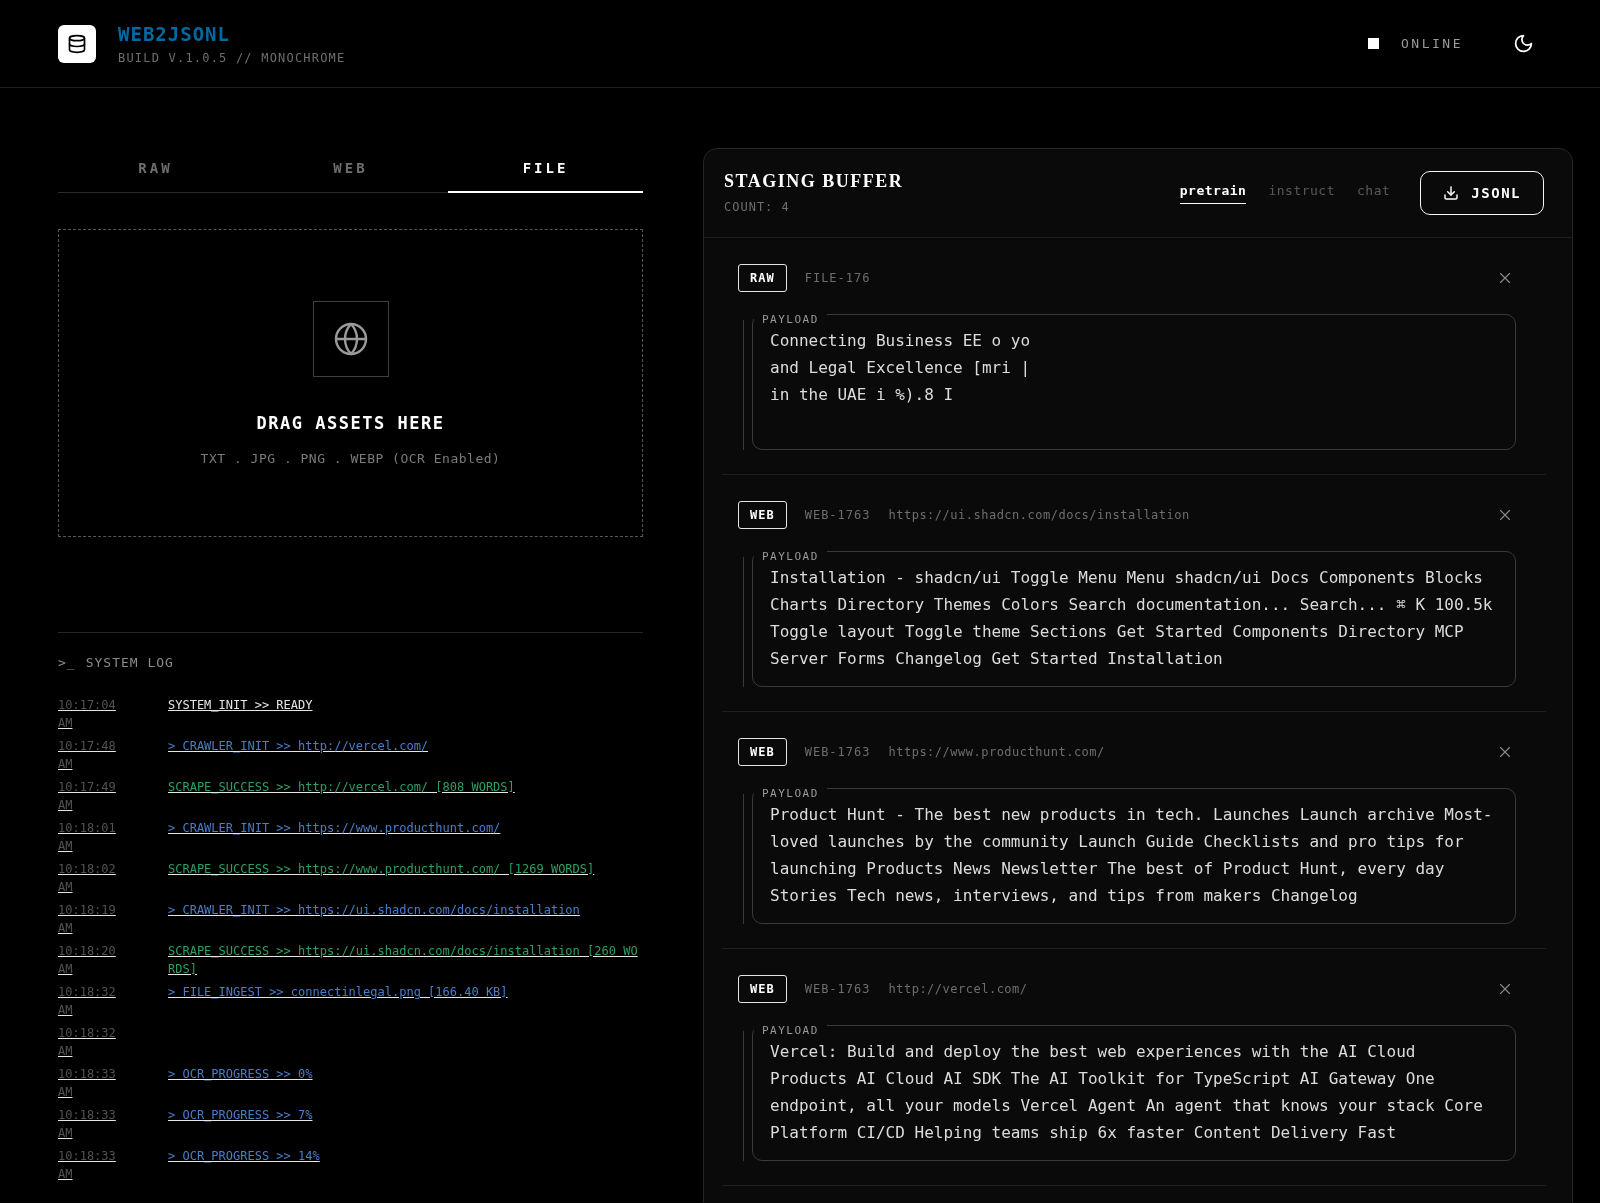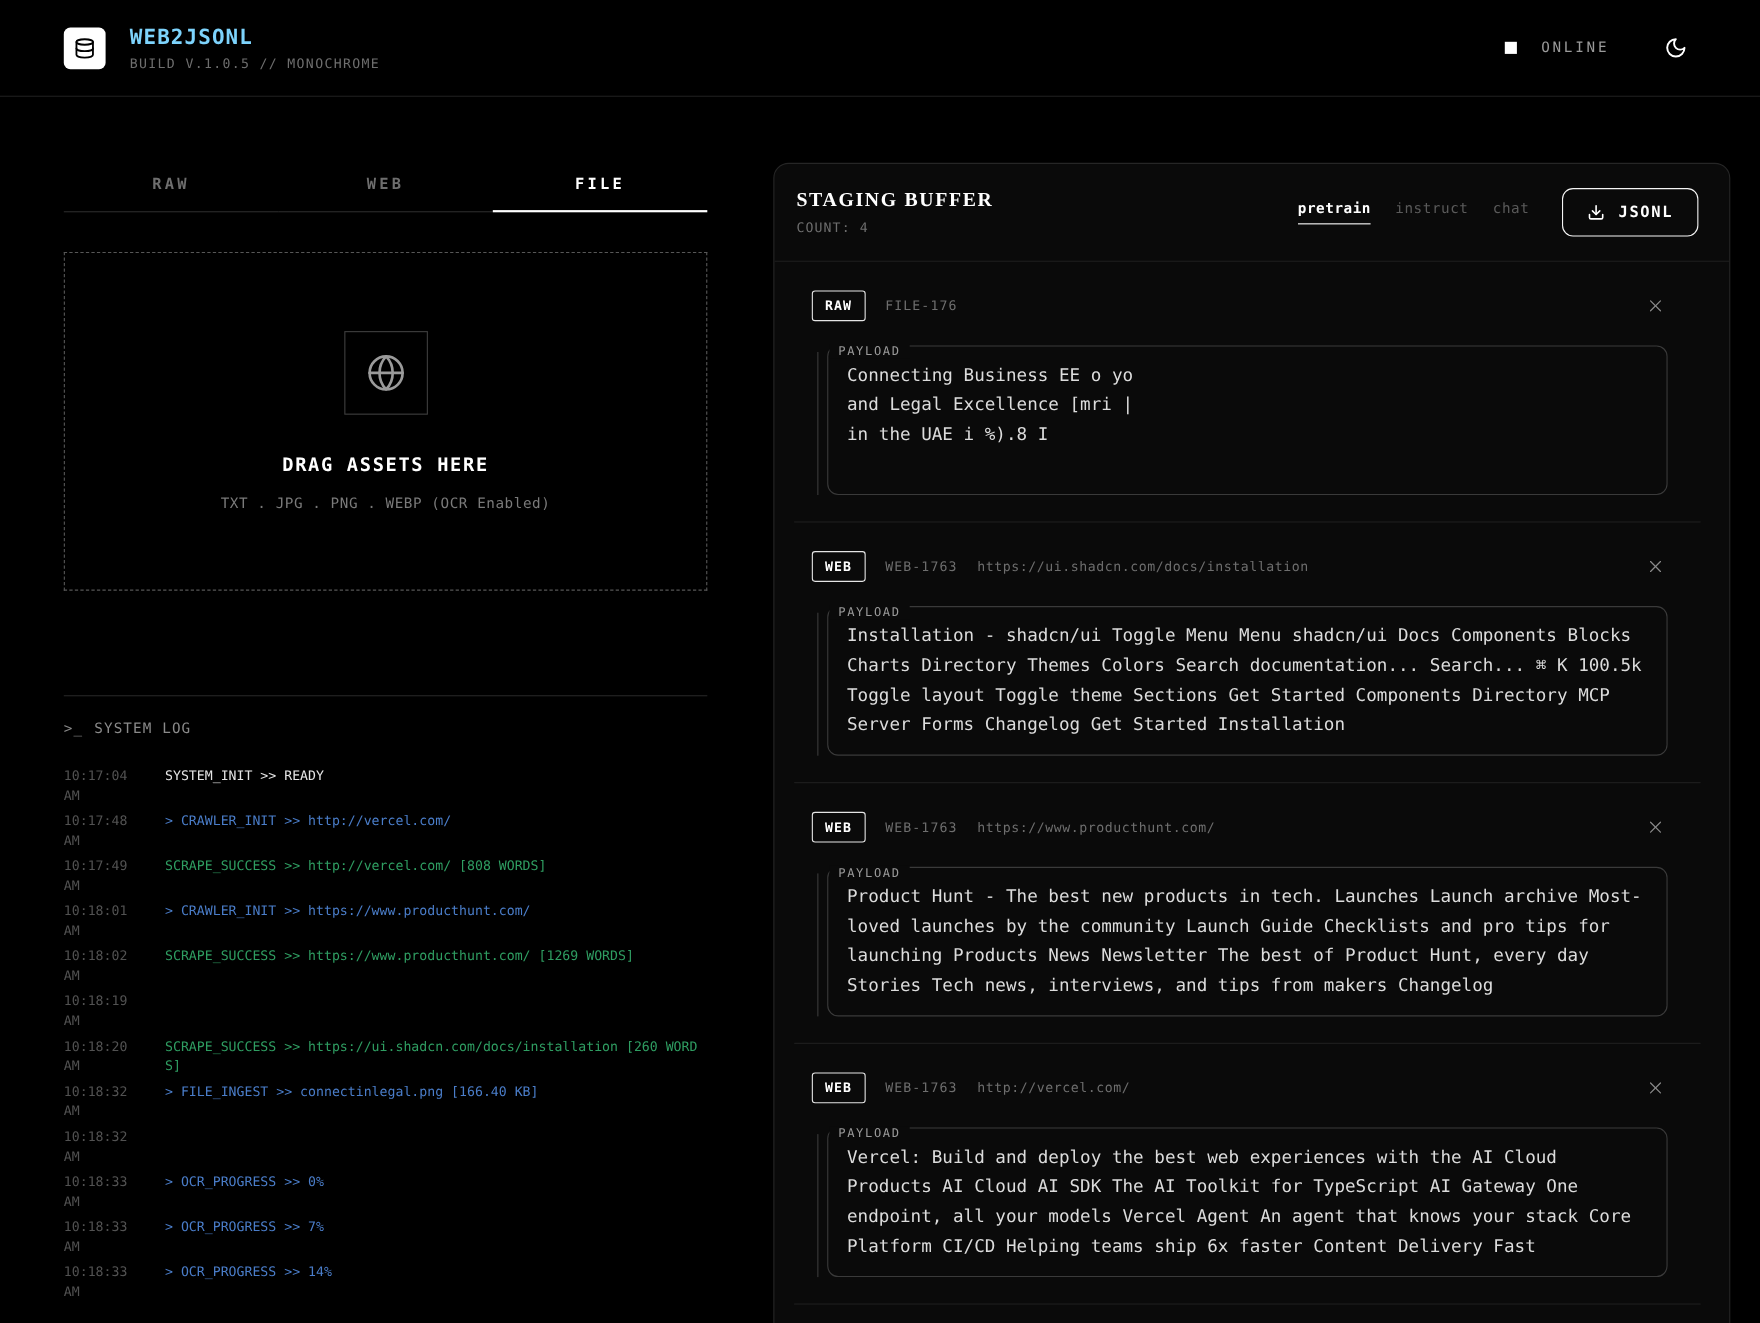--- a/index.html
+++ b/index.html
@@ -16,21 +16,21 @@
     height:88px;
     padding:0 62px 0 58px;
     display:flex; align-items:center; justify-content:space-between;
     border-bottom:1px solid #1f1f1f;
   }
   .brand { display:flex; align-items:center; gap:22px; }
   .logo {
     width:38px; height:38px; background:#fff; border-radius:6px;
     display:flex; align-items:center; justify-content:center;
   }
-  .app-title { font-size:19px; font-weight:bold; letter-spacing:1px; color:#7dd3fc; }
+  .app-title { font-size:19px; font-weight:bold; letter-spacing:1px; color:#0369a1; }
   .app-subtitle { font-size:12px; letter-spacing:1.2px; color:#6e6e6e; margin-top:6px; }
   .header-right { display:flex; align-items:center; gap:46px; }
   .status { display:flex; align-items:center; gap:22px; }
   .status-square { width:11px; height:11px; background:#fff; }
   .status-label { font-size:13px; letter-spacing:2.5px; color:#9a9a9a; }
   .theme-toggle { background:none; border:none; cursor:pointer; padding:4px; }
 
   
   .main { display:flex; gap:60px; padding:60px 27px 0 58px; align-items:flex-start; }
   .left-col { width:585px; flex:none; }
@@ -57,21 +57,21 @@
     display:flex; align-items:center; justify-content:center;
     margin-bottom:36px;
   }
   .dz-title { font-size:17px; font-weight:bold; letter-spacing:1.5px; color:#fff; }
   .dz-sub { font-size:13px; letter-spacing:0.5px; color:#7a7a7a; margin-top:18px; }
 
   
   .left-divider { border:none; border-top:1px solid #262626; margin-top:95px; }
   .log-header { margin-top:22px; font-size:13px; letter-spacing:1px; color:#8a8a8a; display:flex; gap:10px; }
   .log-entries { margin-top:26px; }
-  .log-entry { display:flex; gap:30px; margin-bottom:5px; min-height:36px; }
+  .log-entry { display:flex; gap:48px; margin-bottom:5px; min-height:36px;text-decoration:underline; }
   .log-time { width:62px; flex:none; font-size:12px; line-height:18px; color:#525252; }
   .log-msg { flex:1; font-size:12px; line-height:18px; word-break:break-all; }
   .c-white { color:#e5e5e5; }
   .c-blue  { color:#4a7dc9; }
   .c-green { color:#2f9e62; }
 
   
   .panel {
     --panel-bg:#0a0a0a;
     flex:1; height:1120px;
@@ -221,20 +221,21 @@
     <div class="log-msg c-blue">&gt; CRAWLER_INIT &gt;&gt; https://www.producthunt.com/</div>
   </div>
 
   <div class="log-entry">
     <div class="log-time">10:18:02 AM</div>
     <div class="log-msg c-green">SCRAPE_SUCCESS &gt;&gt; https://www.producthunt.com/ [1269 WORDS]</div>
   </div>
 
   <div class="log-entry">
     <div class="log-time">10:18:19 AM</div>
+    <div class="log-msg c-blue">&gt; CRAWLER_INIT &gt;&gt; https://ui.shadcn.com/docs/installation</div>
   </div>
 
   <div class="log-entry">
     <div class="log-time">10:18:20 AM</div>
     <div class="log-msg c-green">SCRAPE_SUCCESS &gt;&gt; https://ui.shadcn.com/docs/installation [260 WORDS]</div>
   </div>
 
   <div class="log-entry">
     <div class="log-time">10:18:32 AM</div>
     <div class="log-msg c-blue">&gt; FILE_INGEST &gt;&gt; connectinlegal.png [166.40 KB]</div>

